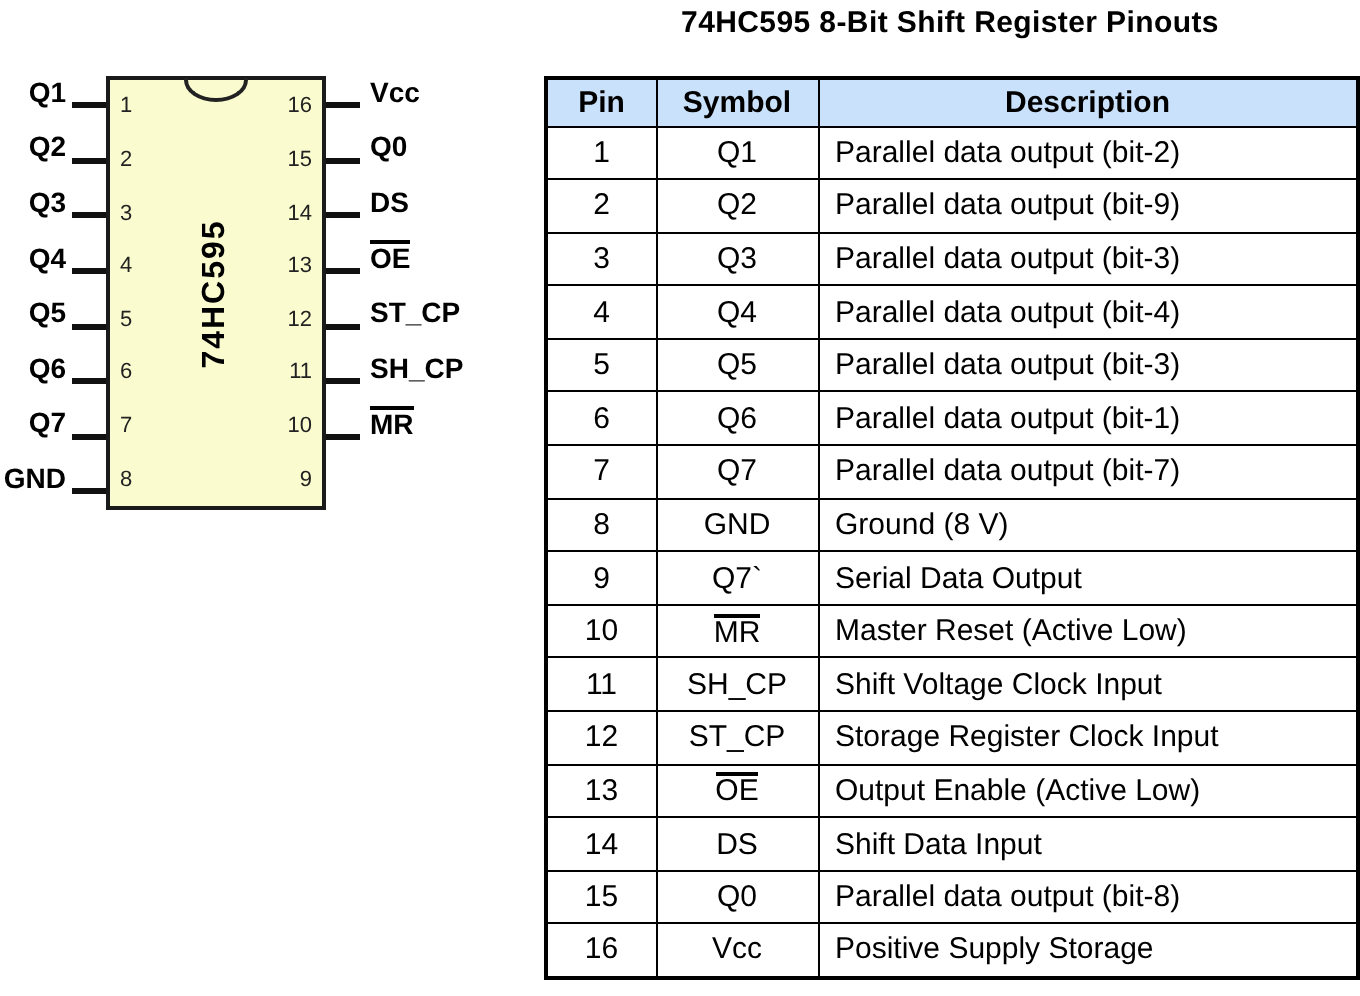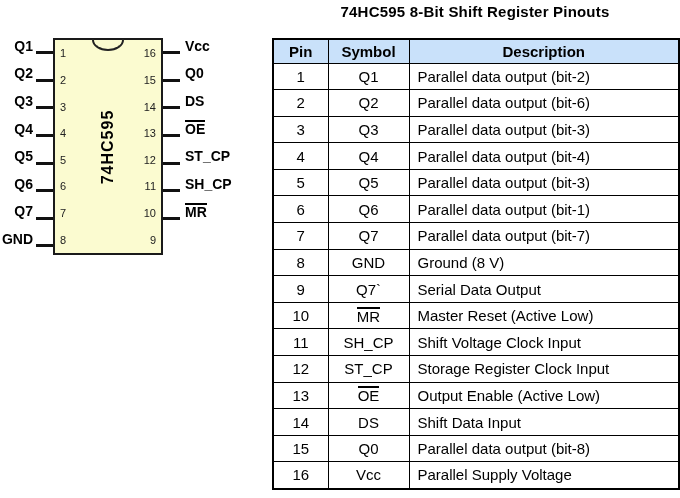--- a/index.html
+++ b/index.html
@@ -184,21 +184,21 @@
     </thead>
     <tbody id="pinout-body">
         <tr>
           <td class="c-pin">1</td>
           <td class="c-sym">Q1</td>
           <td class="c-desc">Parallel data output (bit-2)</td>
         </tr>
         <tr>
           <td class="c-pin">2</td>
           <td class="c-sym">Q2</td>
-          <td class="c-desc">Parallel data output (bit-6)</td>
+          <td class="c-desc">Parallel data output (bit-9)</td>
         </tr>
         <tr>
           <td class="c-pin">3</td>
           <td class="c-sym">Q3</td>
           <td class="c-desc">Parallel data output (bit-3)</td>
         </tr>
         <tr>
           <td class="c-pin">4</td>
           <td class="c-sym">Q4</td>
           <td class="c-desc">Parallel data output (bit-4)</td>
@@ -254,18 +254,18 @@
           <td class="c-desc">Shift Data Input</td>
         </tr>
         <tr>
           <td class="c-pin">15</td>
           <td class="c-sym">Q0</td>
           <td class="c-desc">Parallel data output (bit-8)</td>
         </tr>
         <tr>
           <td class="c-pin">16</td>
           <td class="c-sym">Vcc</td>
-          <td class="c-desc">Parallel Supply Voltage</td>
+          <td class="c-desc">Positive Supply Storage</td>
         </tr>
       </tbody>
   </table>
 
 </div>
 
 </body></html>

